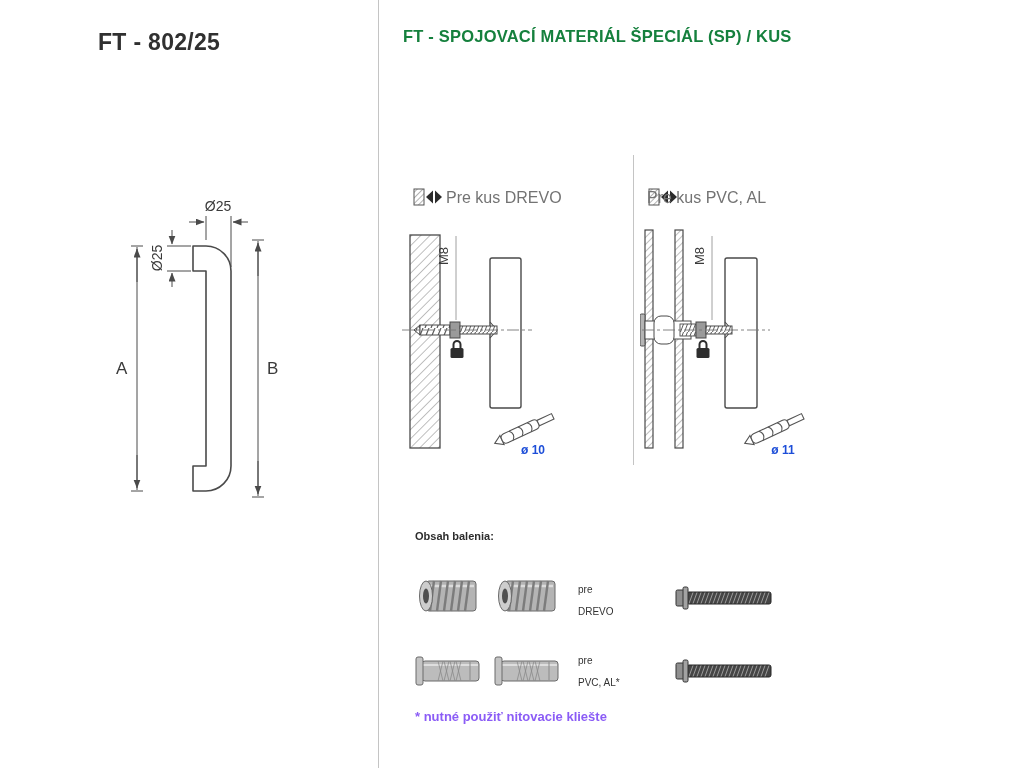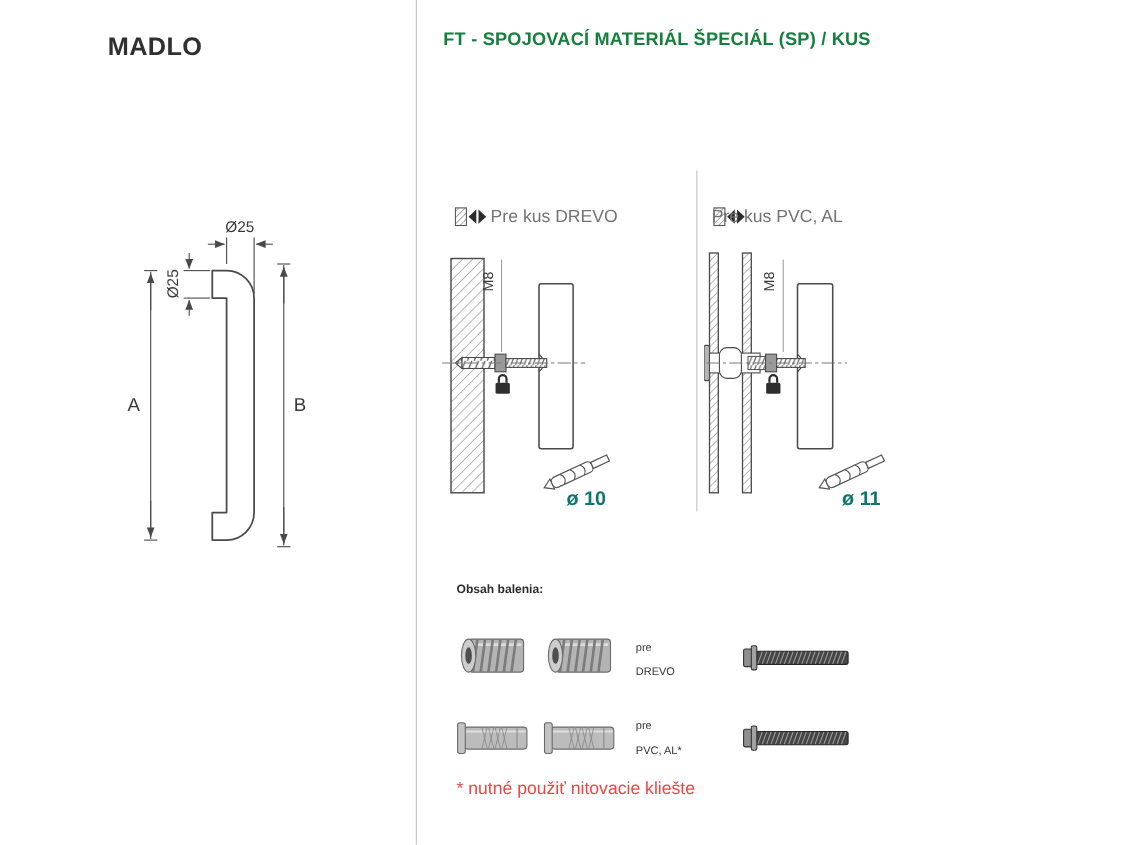--- a/index.html
+++ b/index.html
@@ -5,33 +5,33 @@
   html,body{margin:0;padding:0}
   body{
     width:1024px;height:768px;position:relative;background:#ffffff;
     font-family:"Liberation Sans",sans-serif;color:#3a3a3a;overflow:hidden;
   }
   .abs{position:absolute}
   .title{font-size:23px;font-weight:700;color:#303030;line-height:32px;letter-spacing:.3px}
   .spec-title{font-size:16.5px;font-weight:700;color:#15803d;letter-spacing:.2px}
   .spec-desc{font-size:16px;line-height:25px;color:#3a3a3a}
   .variant-label{font-size:16px;color:#737373}
-  .drill-label{font-size:18px;font-weight:700;color:#0f766e;text-align:center}
+  .drill-label{font-size:12px;font-weight:700;color:#1d4ed8;text-align:center}
   .pkg-title{font-size:11px;font-weight:700;color:#2c2c2c}
   .pkg-label{font-size:10px;line-height:22px;color:#333}
-  .footnote{font-size:16px;font-weight:400;color:#ef4444}
+  .footnote{font-size:13px;font-weight:700;color:#8b5cf6}
   .divider{background:#c4c4c4}
   svg text{font-family:"Liberation Sans",sans-serif;fill:#3a3a3a}
   .dim{stroke:#4a4a4a;stroke-width:1;fill:none}
 </style>
 </head>
 <body>
 
 <div class="abs title" style="left:98px;top:26px">
-  <div>MADLO</div>
+  <div>FT - 802/25</div>
 </div>
 
 <svg class="abs" style="left:110px;top:190px" width="190" height="350" viewBox="0 0 190 350">
   <defs>
     <marker id="arw" markerWidth="9" markerHeight="8" refX="8.5" refY="3.5" orient="auto">
       <path d="M0,0 L9,3.5 L0,7 Z" fill="#4a4a4a"></path>
     </marker>
   </defs>
 
   <path d="M83,56 L96,56 A25,25 0 0 1 121,81 L121,276 A25,25 0 0 1 96,301 L83,301 L83,276 L96,276 L96,81 L83,81 Z" fill="#ffffff" stroke="#4a4a4a" stroke-width="1.6" stroke-linejoin="round"></path>

